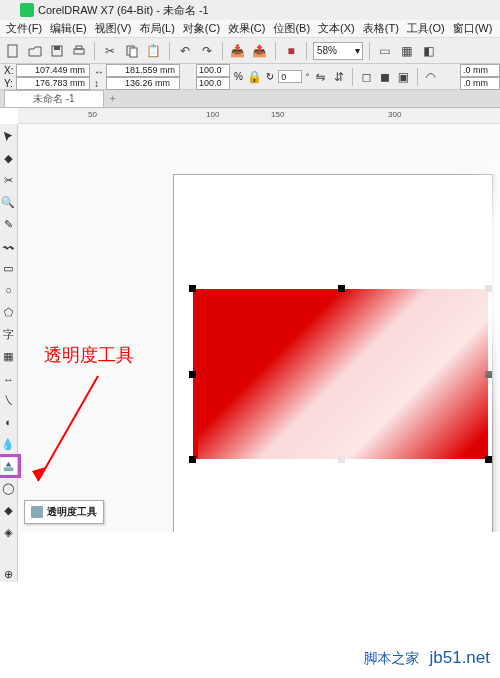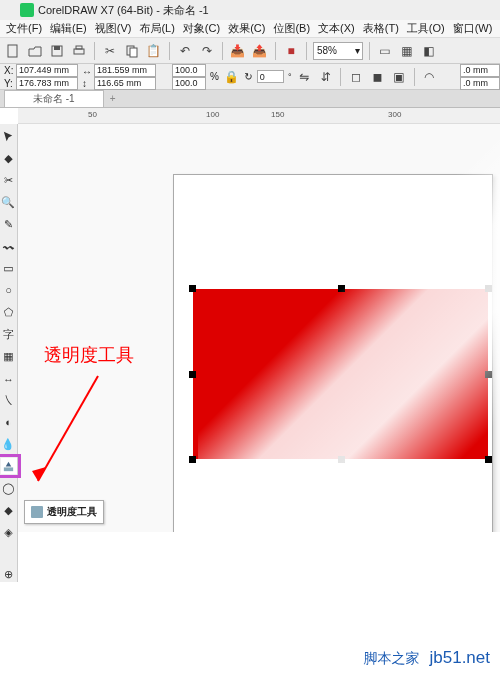--- a/index.html
+++ b/index.html
@@ -11,21 +11,21 @@
   .menubar { height: 18px; background: #f7f7f7; border-bottom: 1px solid #ddd; display: flex; align-items: center; padding-left: 6px; gap: 8px; font-size: 11px; white-space: nowrap; }
 
   .toolbar1 { height: 26px; background: #eee; border-bottom: 1px solid #ccc; display: flex; align-items: center; gap: 4px; padding-left: 4px; }
   .tb-btn { width: 18px; height: 18px; display:flex; align-items:center; justify-content:center; font-size:12px; color:#444; cursor:pointer; }
   .tb-btn svg { width:14px; height:14px; }
   .vsep { width:1px; height:18px; background:#bbb; margin:0 2px; }
   .zoom-combo { height:18px; width:50px; font-size:10px; border:1px solid #aaa; background:#fff; display:flex; align-items:center; padding-left:3px; }
 
   .propbar { height: 26px; background: #eee; border-bottom: 1px solid #ccc; display:flex; align-items:center; gap:4px; padding-left:4px; font-size:10px; white-space:nowrap; }
   .coord-block { display:grid; grid-template-columns: 12px auto; grid-template-rows: 13px 13px; align-items:center; font-size:10px; }
-  .num-in { width: 62px; height:13px; border:1px solid #aaa; background:#fff; font-size:9px; padding-left:2px; display:flex; align-items:center; }
+  .num-in { width: 74px; height:13px; border:1px solid #aaa; background:#fff; font-size:9px; padding-left:18px; display:flex; align-items:center; }
   .pct-in { width:34px; height:13px; border:1px solid #aaa; background:#fff; font-size:9px; padding-left:2px; display:flex; align-items:center; }
 
   .tabbar { height: 18px; background:#ddd; border-bottom:1px solid #bbb; display:flex; align-items:center; padding-left:4px; font-size:10px; }
   .tabbar .tab { background:#fff; border:1px solid #bbb; border-bottom:none; padding:1px 28px; font-size:10px; color:#555; }
   .tabbar .plus { margin-left:6px; color:#888; }
 
   .workspace { position:relative; height: 424px; background:#fff; }
 
   .ruler-h { position:absolute; left:18px; top:0; right:0; height:16px; background:#f0f0f0; border-bottom:1px solid #ddd; font-size:8px; color:#555; overflow:hidden; }
   .ruler-h .tick-num { position:absolute; top:2px; font-size:8px; }
@@ -132,21 +132,21 @@
   <div class="coord-block">
     <span>X:</span>
     <div class="num-in">107.449 mm</div>
     <span>Y:</span>
     <div class="num-in">176.783 mm</div>
   </div>
   <div class="coord-block">
     <span>↔</span>
     <div class="num-in">181.559 mm</div>
     <span>↕</span>
-    <div class="num-in">116.65 mm</div>
+    <div class="num-in">136.26 mm</div>
   </div>
   <div class="coord-block">
     <span></span>
     <div class="pct-in">100.0</div>
     <span></span>
     <div class="pct-in">100.0</div>
   </div>
   <span style="font-size:10px">%</span>
   <div class="tb-btn">🔒</div>
   <span>↻</span>

